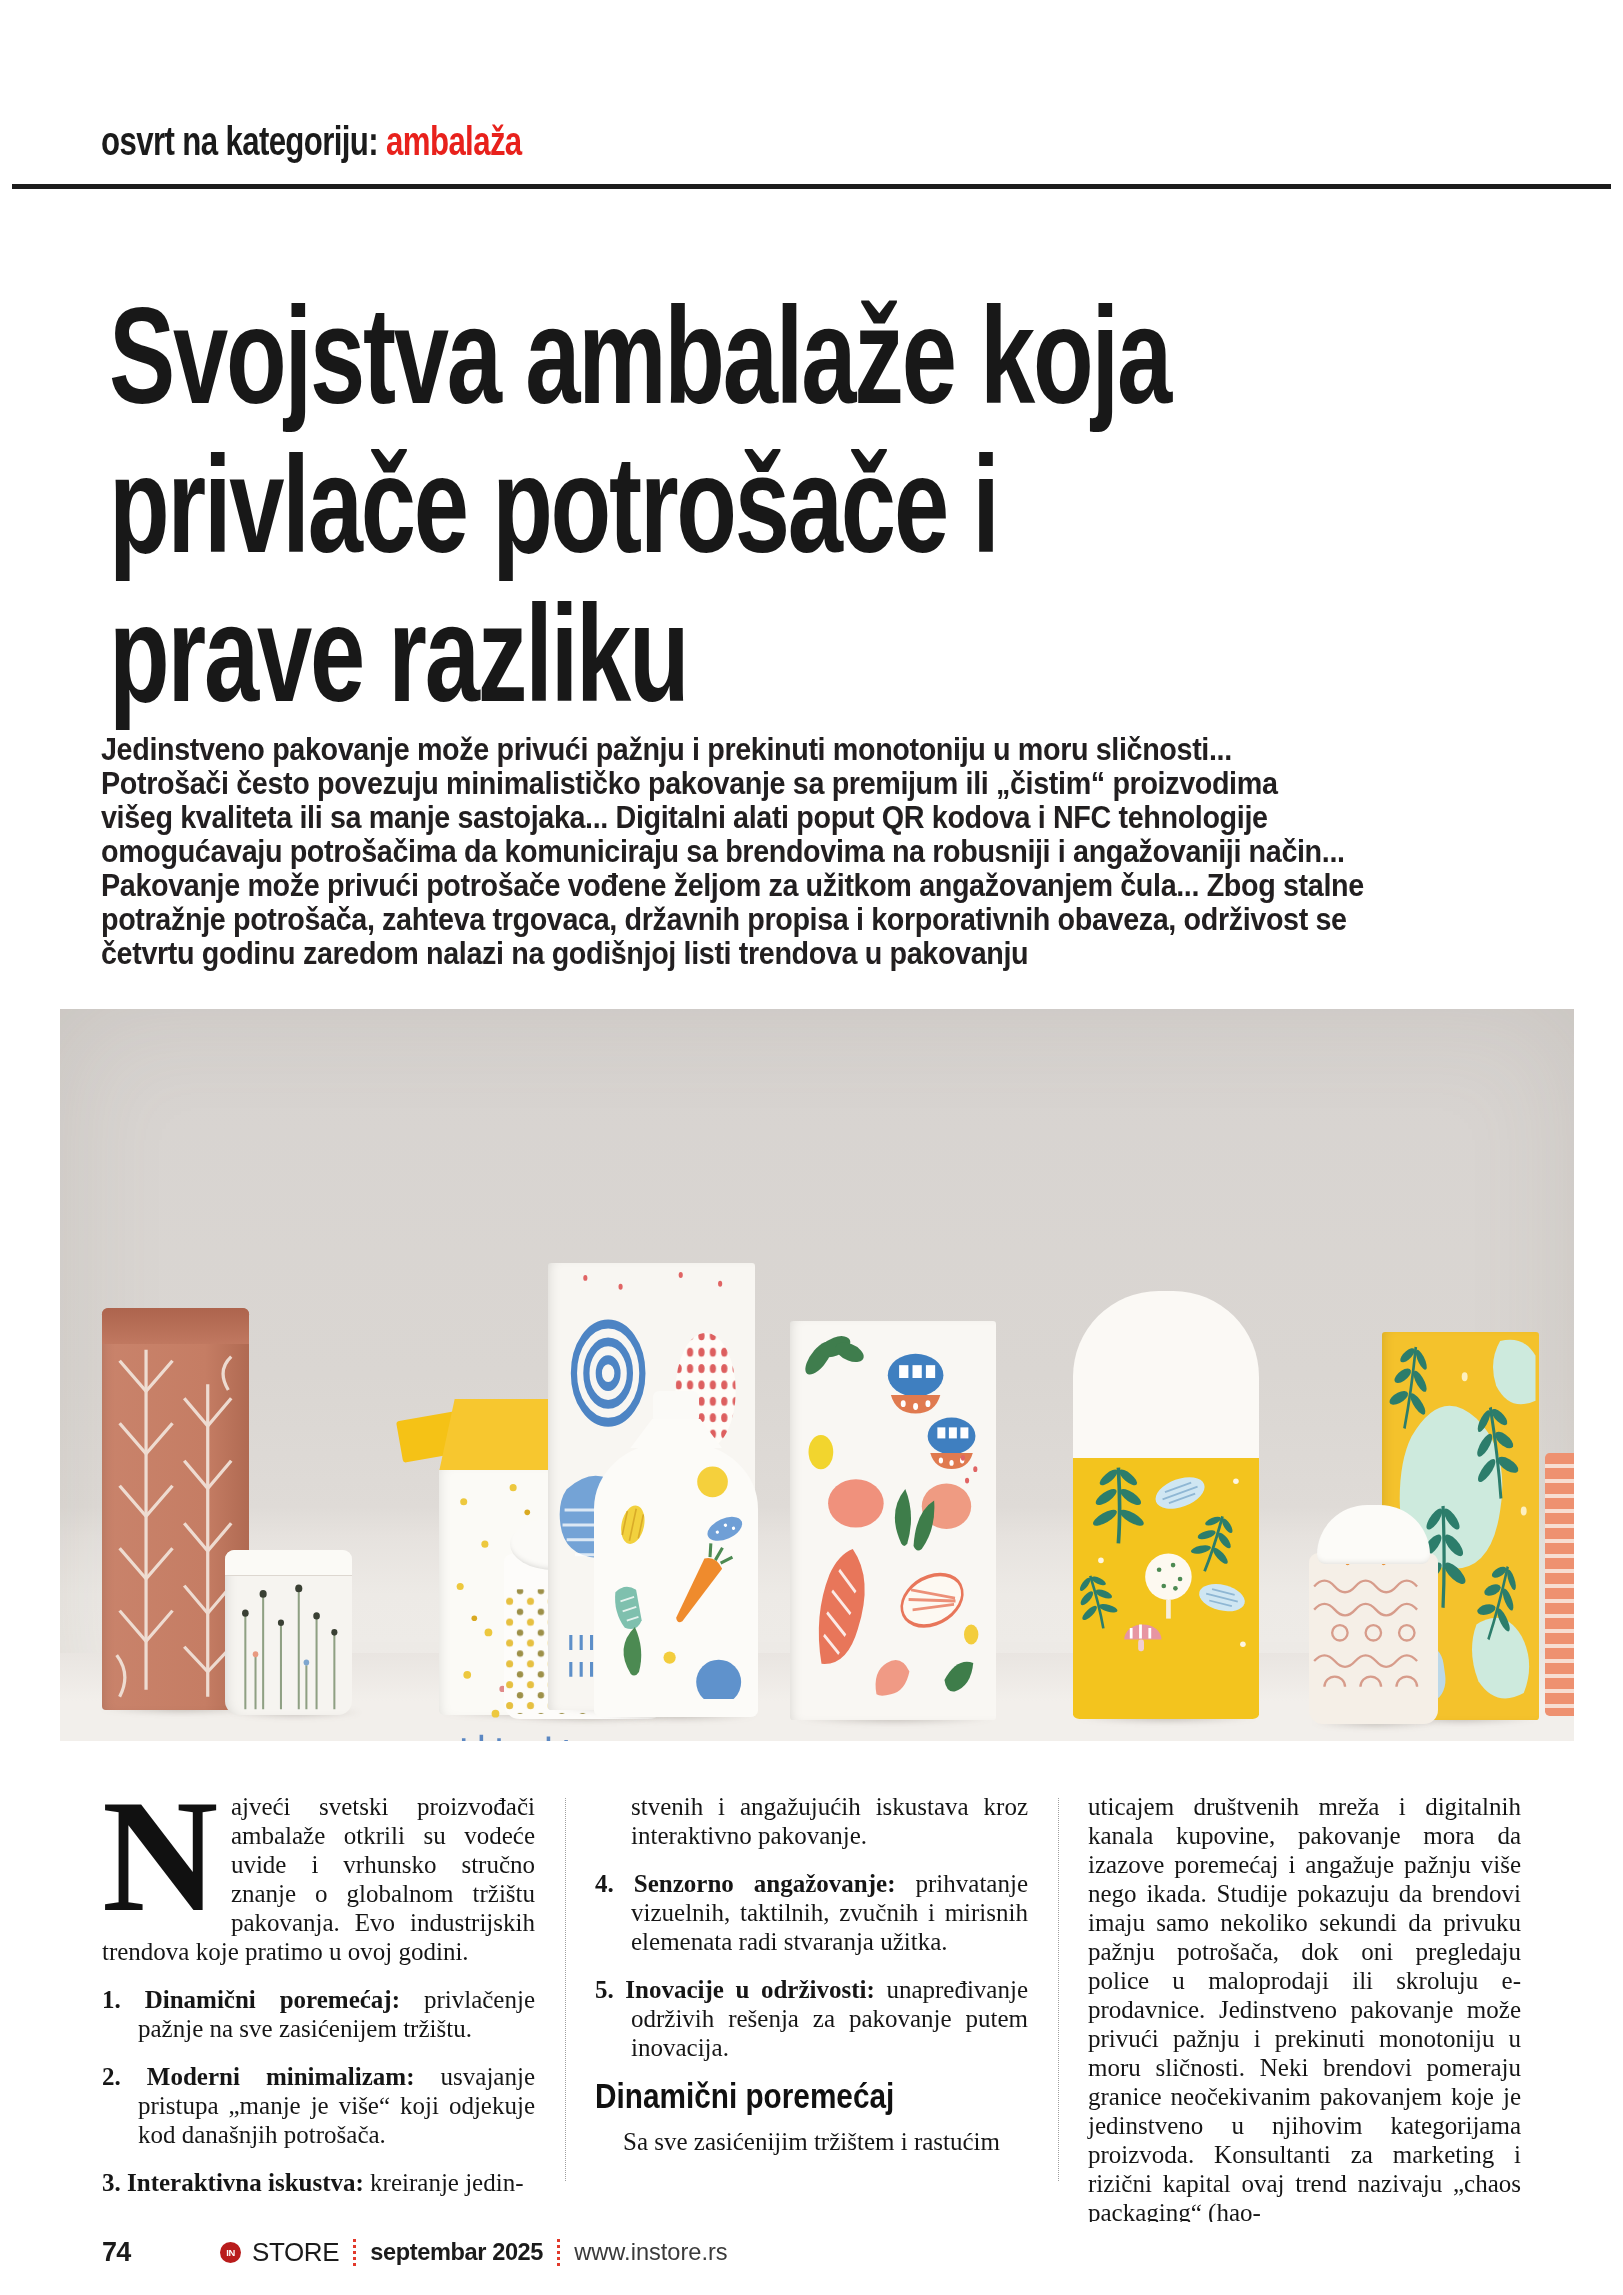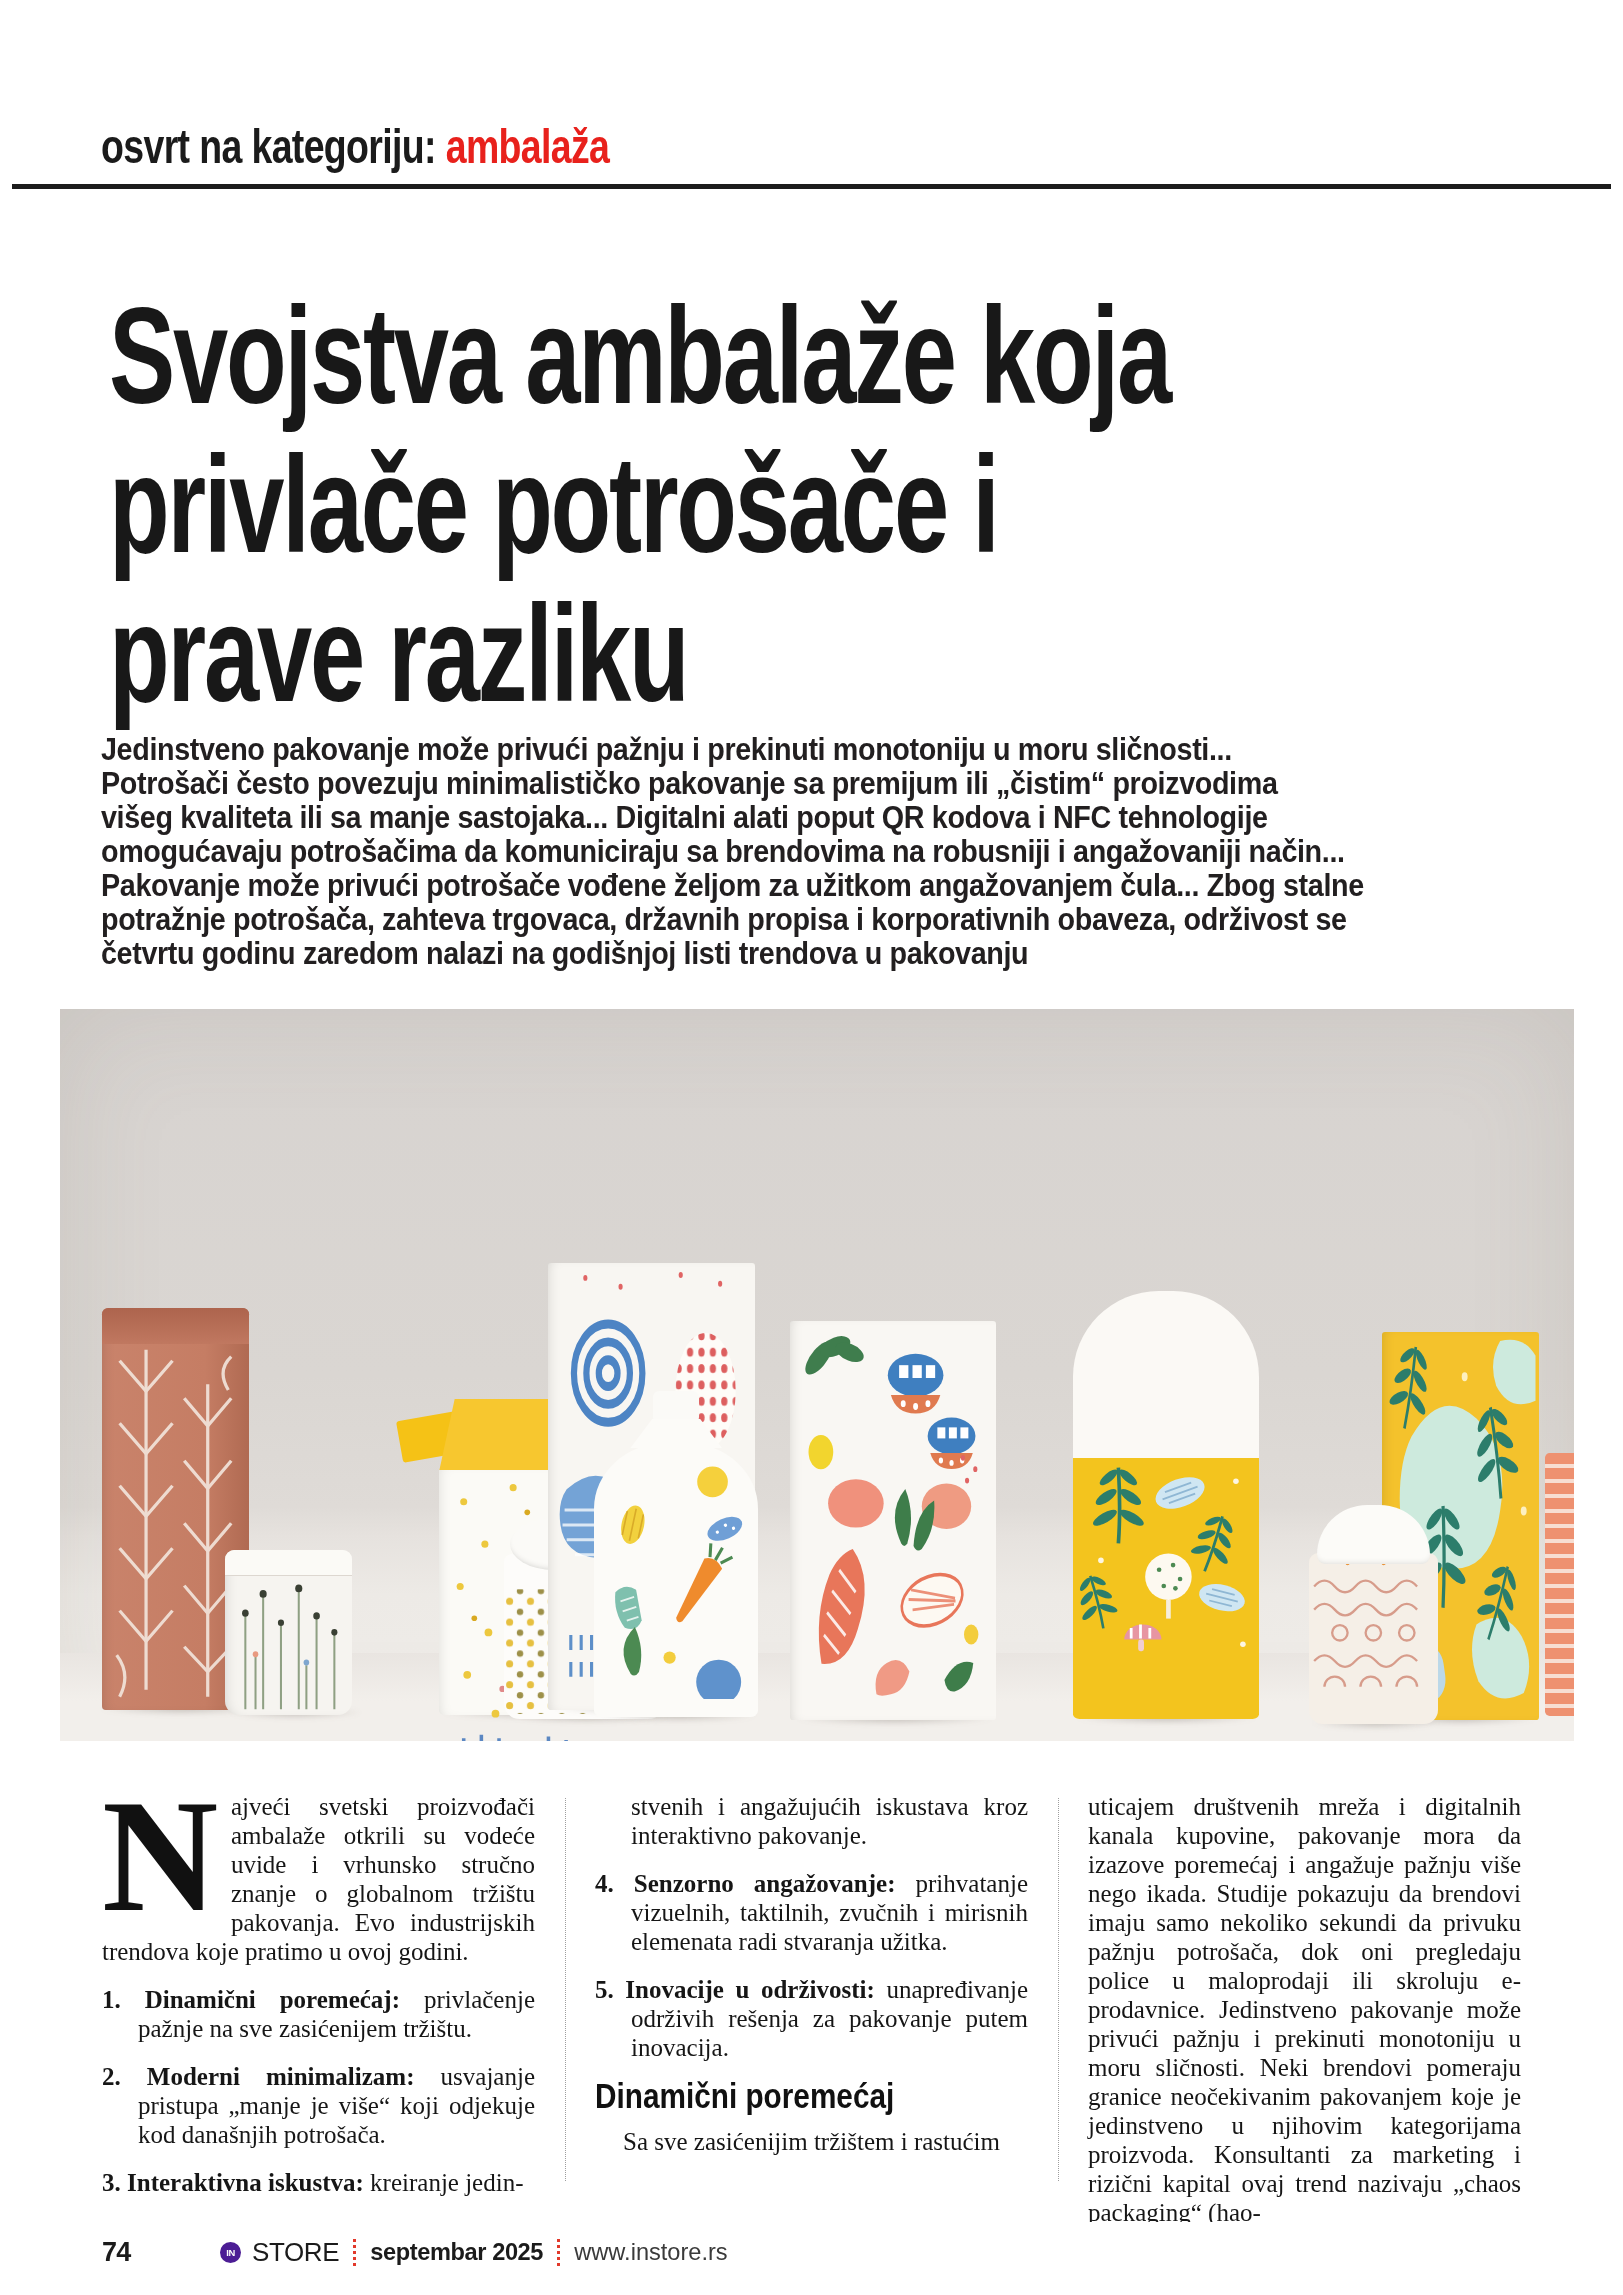--- a/index.html
+++ b/index.html
@@ -1,21 +1,21 @@
 <!DOCTYPE html>
 <html style="font-size:12.6px"><head>
 <meta charset="utf-8">
 <style>
   html,body{margin:0;padding:0;background:#ffffff;}
   .page{position:relative;width:1623px;height:2295px;background:#ffffff;overflow:hidden;
         font-family:"Liberation Sans",sans-serif;color:#1b1b1b;}
   .cx{display:inline-block;transform-origin:0 50%;white-space:nowrap;}
 
   
-  .kicker{position:absolute;left:101px;top:119px;font-size:48px;font-weight:bold;letter-spacing:-0.8px;}
+  .kicker{position:absolute;left:101px;top:119px;font-size:40px;font-weight:bold;letter-spacing:-0.8px;}
   .kicker .inner{transform:scaleX(.78);}
   .kicker .red{color:#e8211c;}
   .rule{position:absolute;left:11.8px;right:11.8px;top:184px;height:4.7px;background:#1c1c1c;}
   .eyebrow{position:absolute;left:101px;top:201px;font-size:38px;font-weight:bold;letter-spacing:0;}
   .eyebrow .inner{transform:scaleX(.8);}
 
   
   .headline{position:absolute;left:97px;top:269px;margin:12px;font-size:138px;font-weight:bold;
             line-height:149px;letter-spacing:-3.1px;color:#181818;}
   .headline .hl{display:block;height:149px;}
@@ -74,21 +74,21 @@
   .hang b, .lead b{font-weight:bold;}
   .cont{padding-left:36px;}
   .subhead{margin:4.7px 0 17.3px 0;font-family:"Liberation Sans",sans-serif;font-size:35px;font-weight:bold;color:#111;}
   .subhead .inner{transform:scaleX(.85);}
   .indent1{text-indent:28px;}
 
   
   .footer{position:absolute;left:102px;right:102px;top:2232px;height:41px;font-family:"Liberation Sans",sans-serif;}
   .pagenum{position:absolute;left:0;top:4.7px;font-size:27px;font-weight:bold;letter-spacing:-0.8px;}
   .brand{position:absolute;left:118px;top:0;height:41px;display:flex;align-items:center;gap:11px;}
-  .logo-circle{width:21px;height:21px;border-radius:50%;background:#4c1d95;color:#fff;display:flex;
+  .logo-circle{width:21px;height:21px;border-radius:50%;background:#b91c1c;color:#fff;display:flex;
                align-items:center;justify-content:center;font-size:9.4px;font-weight:bold;letter-spacing:-0.4px;}
   .logo-store{font-size:26px;font-weight:normal;letter-spacing:-0.4px;}
   .dotsep{width:0;height:27px;border-left:3.1px dotted #e2392b;margin:0 3.1px;}
   .issue{font-size:23.6px;font-weight:bold;letter-spacing:-0.4px;}
   .site{font-size:23.6px;color:#3a3a3a;text-align:right;}
 </style>
 </head>
 <body>
 
 <div class="page">

